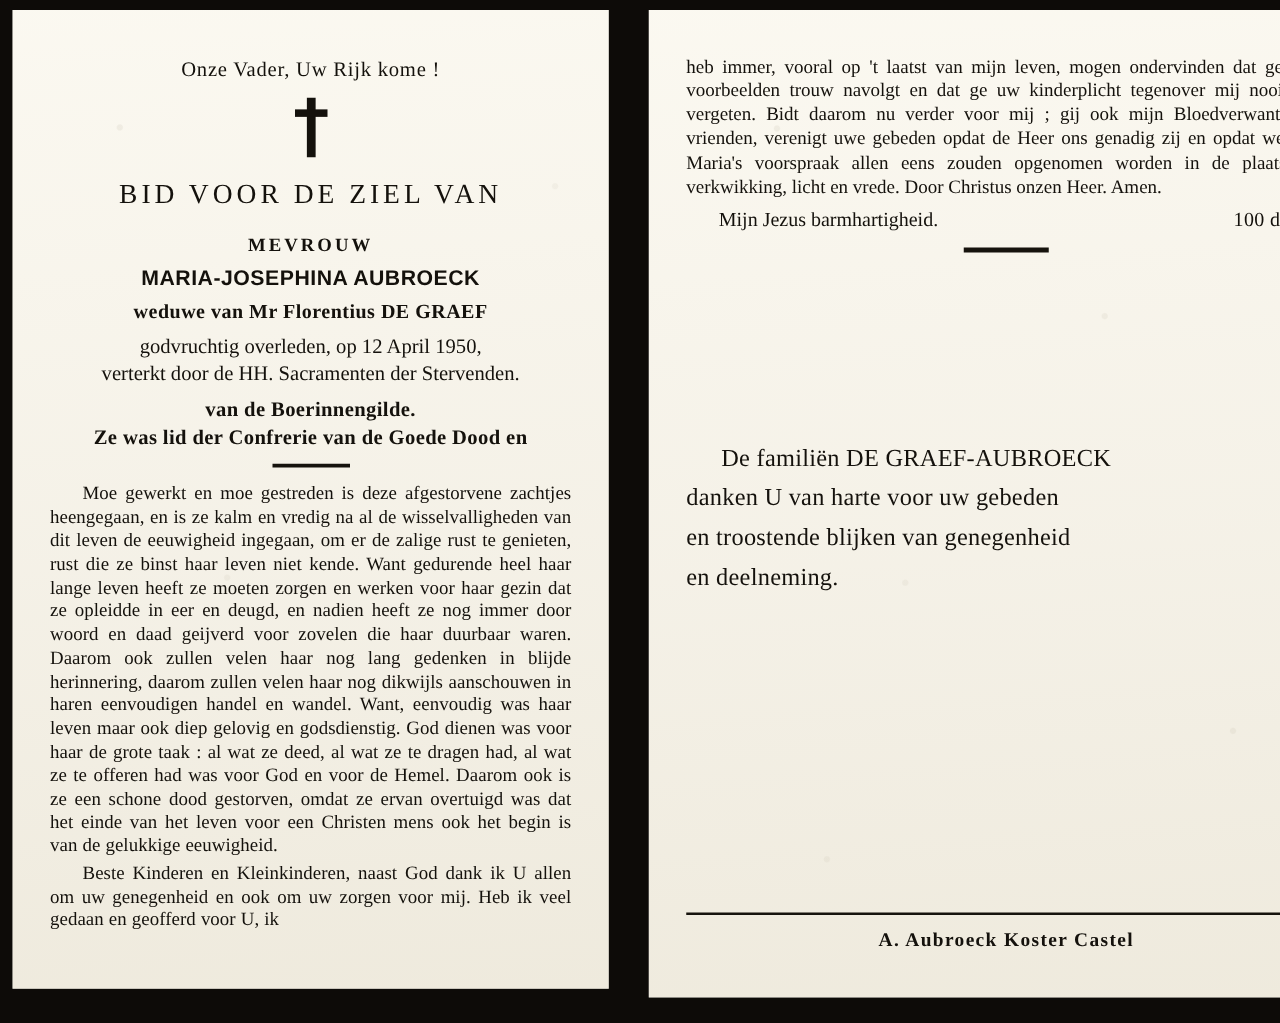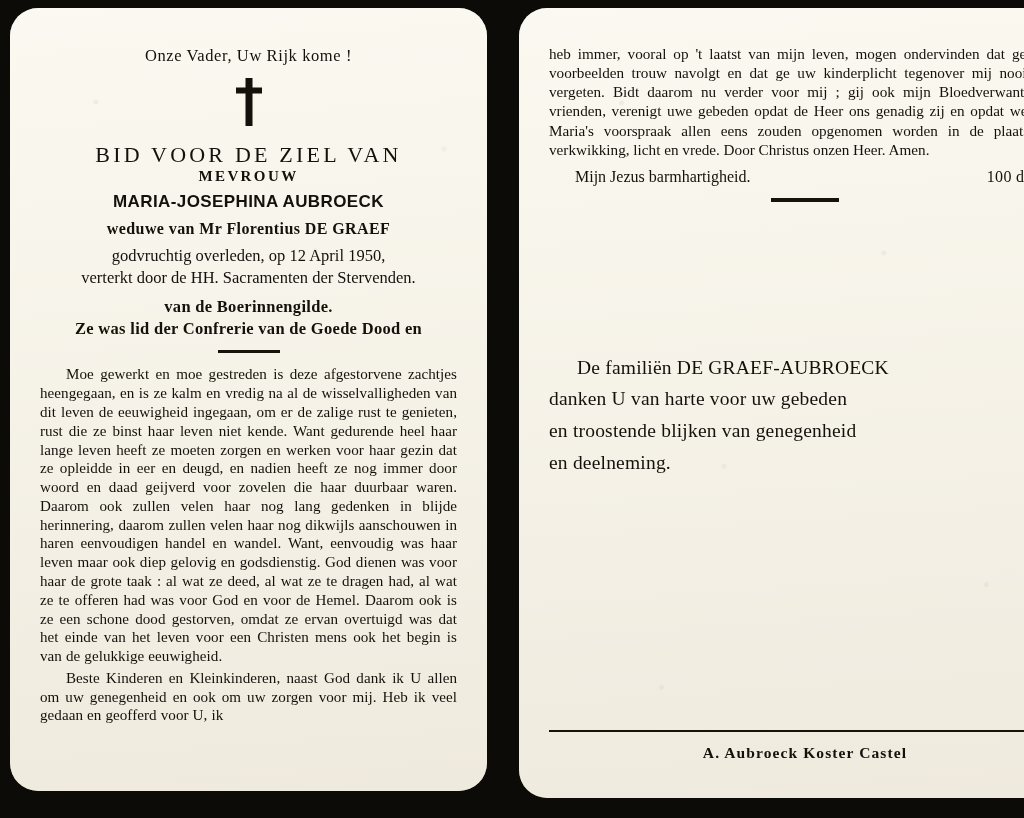--- a/index.html
+++ b/index.html
@@ -21,21 +21,20 @@
     background: #0d0b08;
   }
 
   
   .page {
     position: absolute;
     background: #f6f3ea;
     color: #14110c;
     box-sizing: border-box;
     overflow: hidden;
-    border-radius: 28px;
   }
   .page-left  { left: 10px;  top: 8px;  width: 477px; height: 783px; }
   .page-right { left: 519px; top: 8px;  width: 570px; height: 790px; }
 
   
   .grain {
     position: absolute;
     inset: 0;
     pointer-events: none;
     background:
@@ -60,21 +59,21 @@
     margin: 0 0 2px 0;
   }
 
   .cross-wrap { text-align: center; margin: 12px 0 16px 0; line-height: 0; }
   .cross { display: inline-block; }
 
   .bid-line {
     text-align: center;
     font-size: 22px;
     letter-spacing: 3.2px;
-    margin: 0 0 0 0;
+    margin: 0 0 21px 0;
   }
   .mevrouw {
     text-align: center;
     font-size: 15px;
     font-weight: bold;
     letter-spacing: 2.4px;
     margin: 0 0 7px 0;
   }
   .deceased-name {
     text-align: center;

